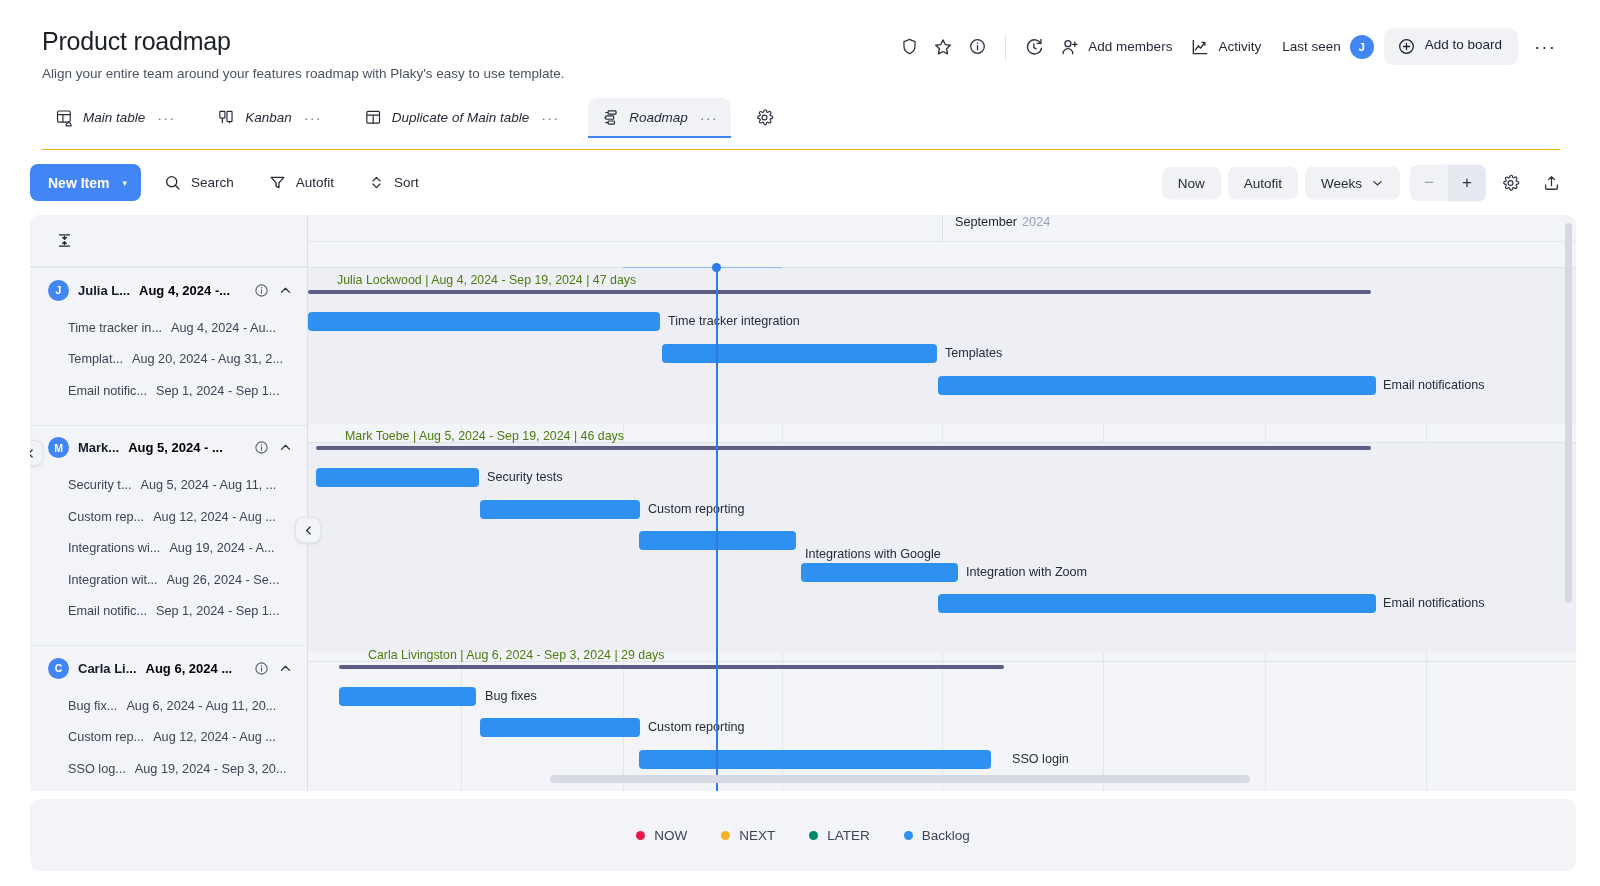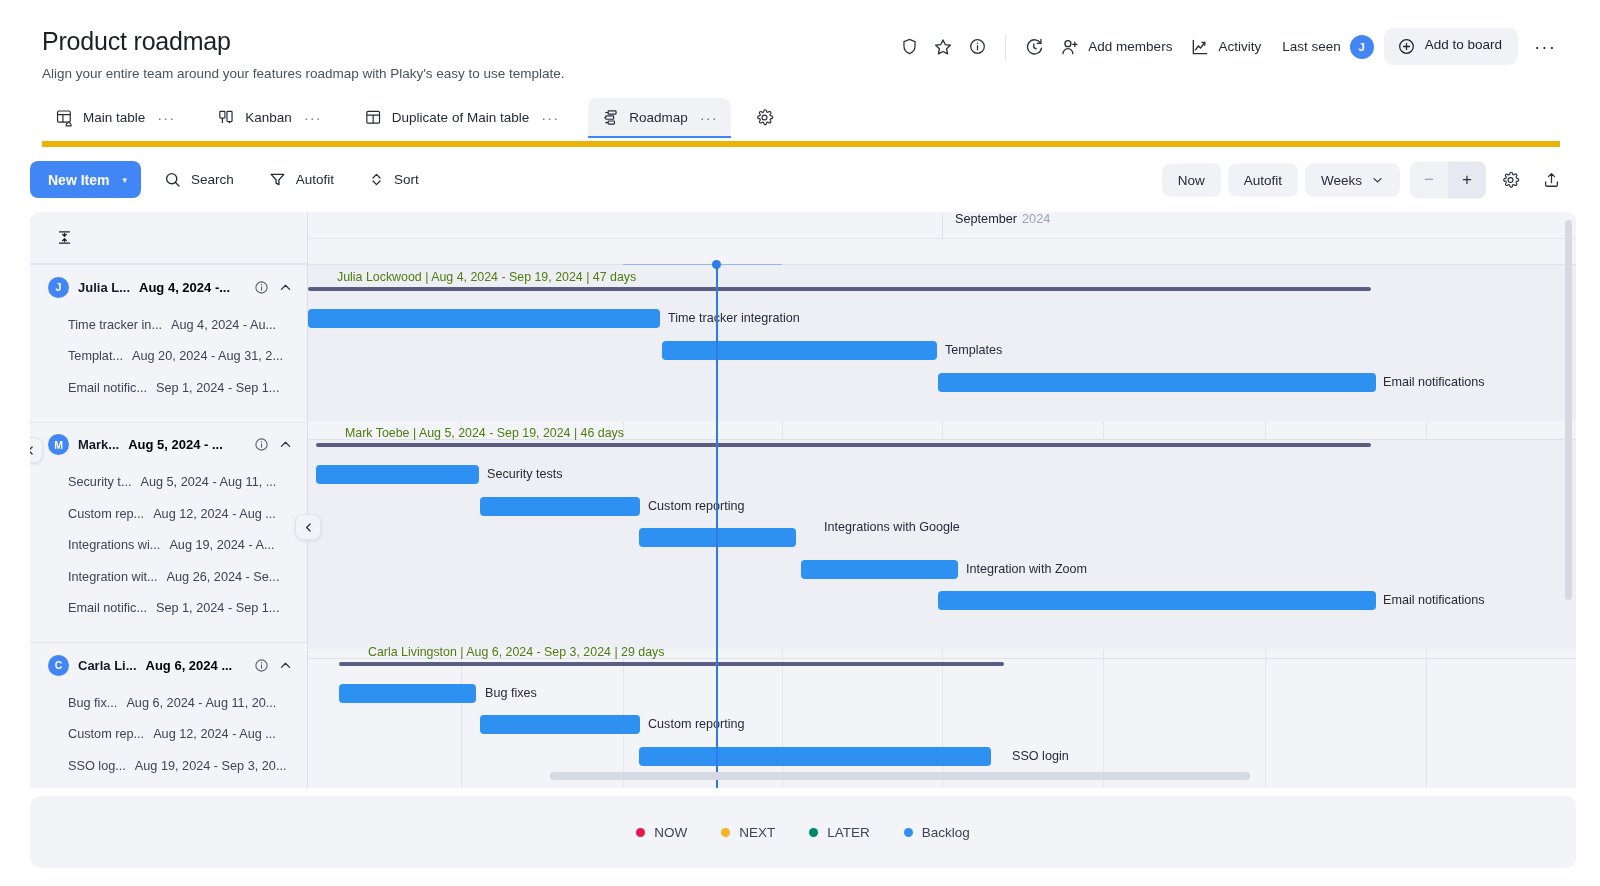--- a/index.html
+++ b/index.html
@@ -62,22 +62,23 @@
     cursor: pointer; margin-left: 6px;
   }
   .dots-btn {
     margin-left: 10px; font-size: 19px; color: #2b3040; cursor: pointer;
     padding: 0 6px; letter-spacing: 1px;
   }
 
   
   .tabs {
     display: flex; align-items: center; gap: 0px;
-    margin-top: 16px; border-bottom: 6px solid #eab308;
-    padding-bottom: 4px;
+    margin-top: 16px; border-bottom: 1px solid #eab308;
+    padding-bottom: 12px;
+    font-style: italic;
   }
   .tab {
     display: flex; align-items: center; gap: 9px;
     padding: 10px 13px; cursor: pointer;
     font-size: 13.5px; color: #262b38;
     border-radius: 9px 9px 0 0; position: relative;
     margin-right: 16px;
   }
   .tab .tab-dots { color: #70778a; font-size: 15px; letter-spacing: 1px; margin-left: 3px; }
   .tab.active { background: #f1f2f6; }
@@ -598,21 +599,21 @@
         <div class="bar" style="left:630px; top:109px; width:438px;"></div>
         <div class="bar-lbl" style="left:1075px; top:111px;">Email notifications</div>
 
         <div class="summary-lbl" style="left:9px;  top:162px;">Mark Toebe | Aug 5, 2024 - Sep 19, 2024 | 46 days</div>
         <div class="summary-bar" style="left:8px;  top:179px; width:1055px;"></div>
         <div class="bar" style="left:8px;   top:201px; width:163px;"></div>
         <div class="bar-lbl" style="left:179px; top:203px;">Security tests</div>
         <div class="bar" style="left:172px; top:233px; width:160px;"></div>
         <div class="bar-lbl" style="left:340px; top:235px;">Custom reporting</div>
         <div class="bar" style="left:331px; top:264px; width:157px;"></div>
-        <div class="bar-lbl" style="left:497px; top:256px;margin-left:19px;">Integrations with Google</div>
+        <div class="bar-lbl" style="left:497px; top:280px;">Integrations with Google</div>
         <div class="bar" style="left:493px; top:296px; width:157px;"></div>
         <div class="bar-lbl" style="left:658px; top:298px;">Integration with Zoom</div>
         <div class="bar" style="left:630px; top:327px; width:438px;"></div>
         <div class="bar-lbl" style="left:1075px; top:329px;">Email notifications</div>
 
         <div class="summary-lbl" style="left:32px; top:381px;">Carla Livingston | Aug 6, 2024 - Sep 3, 2024 | 29 days</div>
         <div class="summary-bar" style="left:31px; top:398px; width:665px;"></div>
         <div class="bar" style="left:31px;  top:420px; width:137px;"></div>
         <div class="bar-lbl" style="left:177px; top:422px;">Bug fixes</div>
         <div class="bar" style="left:172px; top:451px; width:160px;"></div>

